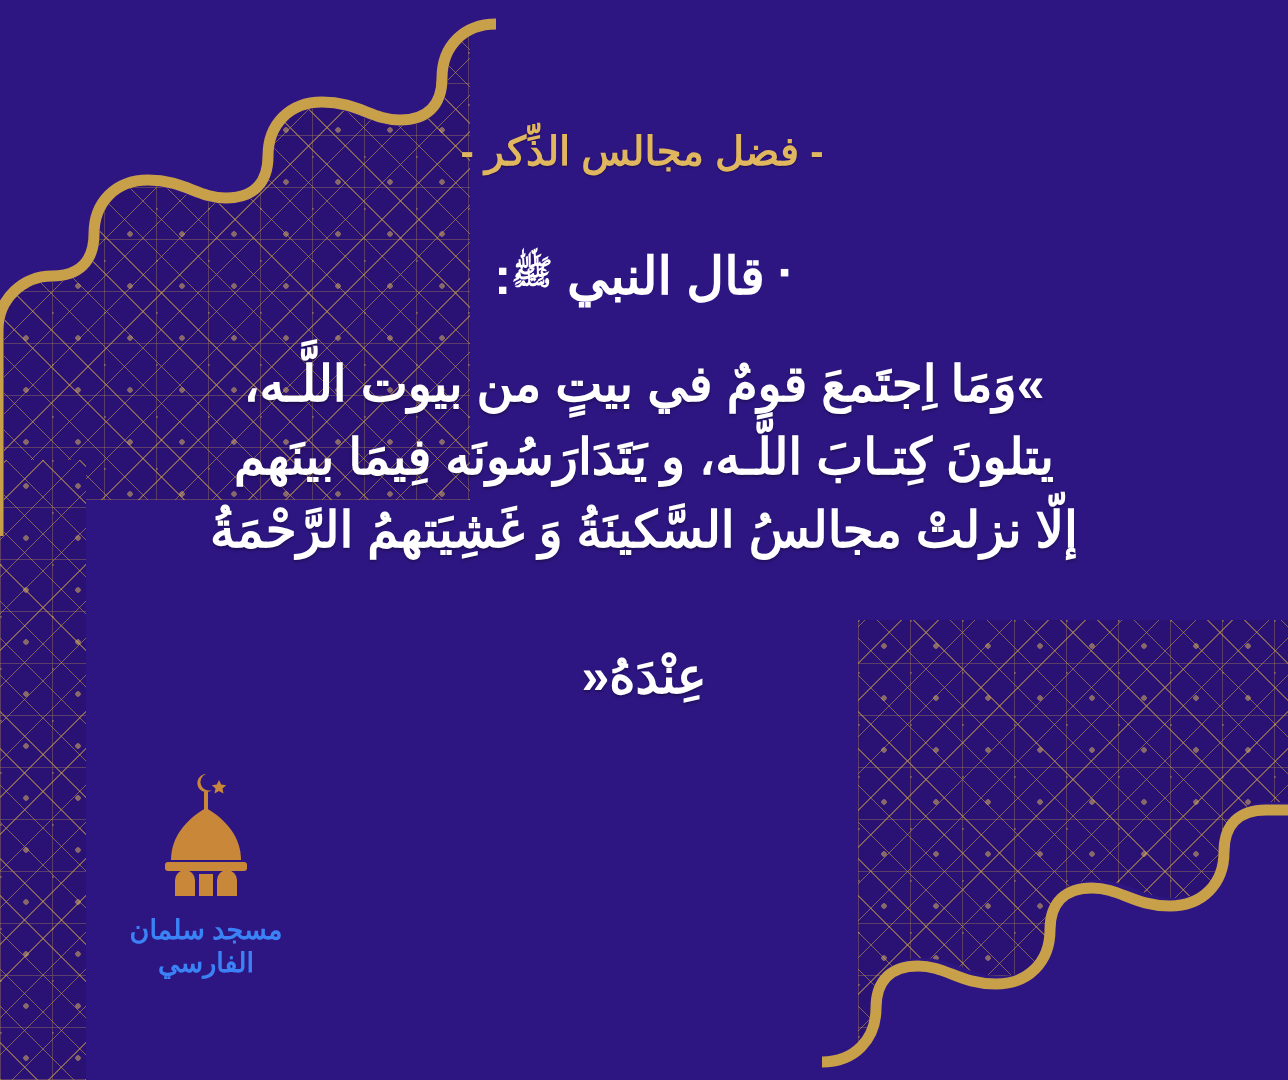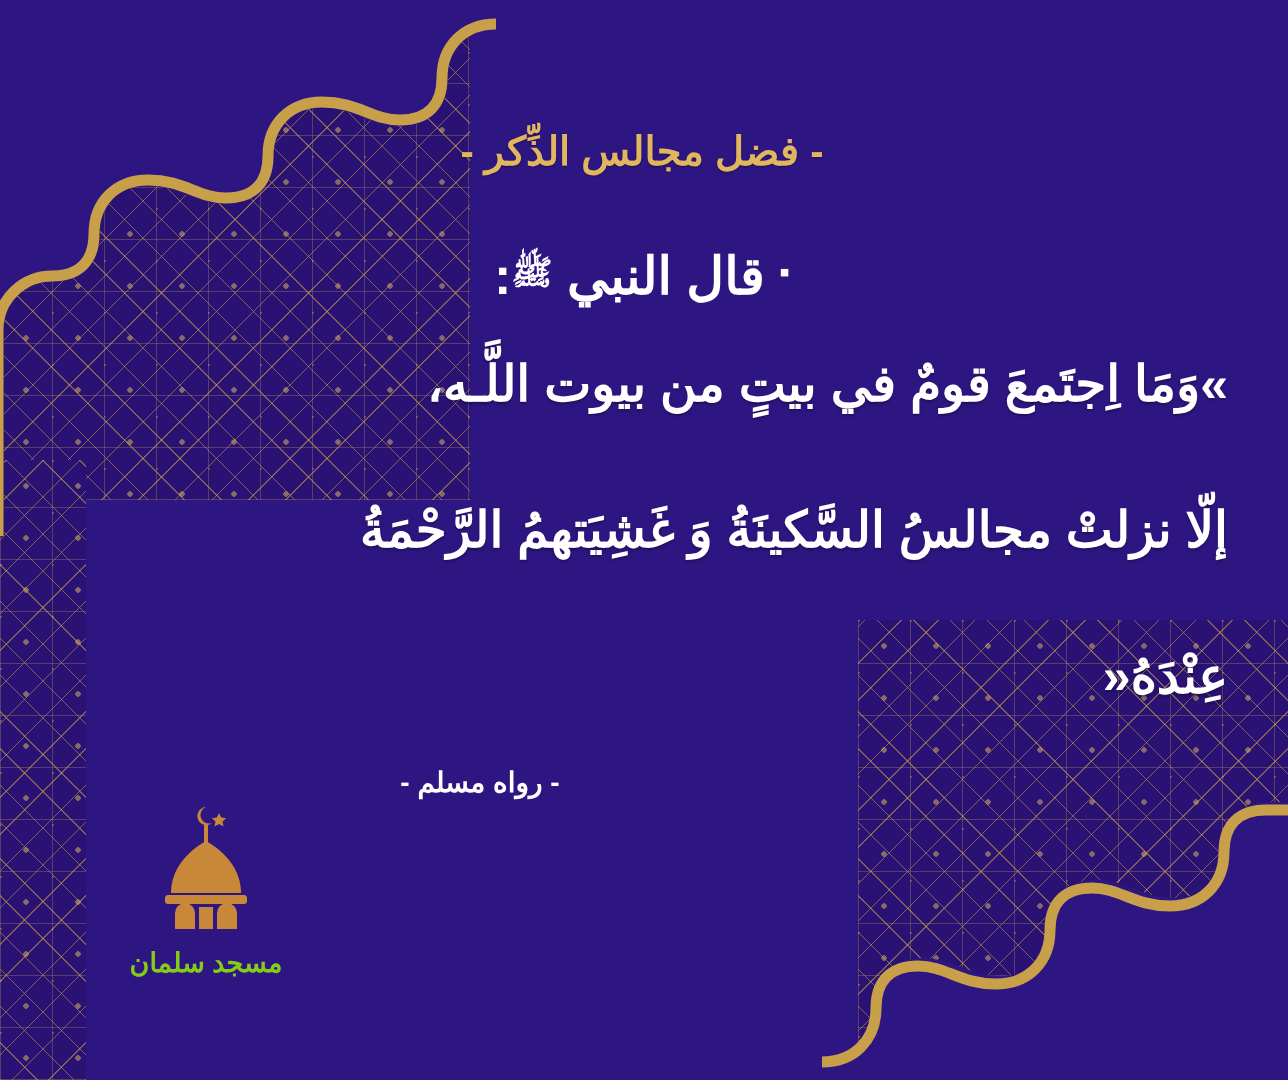--- a/index.html
+++ b/index.html
@@ -112,21 +112,21 @@
     color: #ffffff;
     font-size: 30px;
     vertical-align: 12px;
   }
 
   #hadith {
     position: absolute;
     top: 344px;
     left: 60px;
     width: 1168px;
-    text-align: right;
+    text-align: center;
     color: #ffffff;
     font-size: 50px;
     font-weight: bold;
     line-height: 1.46;
     direction: rtl;
     text-shadow: 0 2px 3px rgba(0,0,0,0.30);
   }
 
   #source {
     position: absolute;
@@ -145,21 +145,21 @@
     position: absolute;
     left: 96px;
     bottom: 95px;
     width: 220px;
     text-align: center;
     z-index: 6;
   }
   #logo svg { display: block; margin: 0 auto; }
   #logo-text {
     margin-top: 6px;
-    color: #84cc16;
+    color: #3b82f6;
     font-size: 27px;
     font-weight: bold;
     line-height: 1.22;
     direction: rtl;
   }
 </style>
 </head>
 <body>
 
 <div id="poster">
@@ -204,43 +204,43 @@
     <div id="heading">- فضل مجالس الذِّكر -</div>
 
     <div id="speaker-line">
       <span class="bullet">▪</span>
       <span>قال النبي</span>
       <span class="salla">ﷺ</span><span>:</span>
     </div>
 
     <div id="hadith">
       <span>»</span><span>وَمَا اِجتَمعَ قومٌ في بيتٍ من بيوت اللَّـه،</span><br>
-      <br>
+      <span>يتلونَ كِتـابَ اللَّـه، و يَتَدَارَسُونَه فِيمَا بينَهم</span><br>
       <span>إلّا نزلتْ مجالسُ السَّكينَةُ وَ غَشِيَتهمُ الرَّحْمَةُ</span><br>
       <br>
       <span>عِنْدَهُ</span><span>«</span>
     </div>
 
-    <div id="source">- رواه مسلم -</div>
 
     <div id="logo">
       <svg width="150" height="140" viewBox="0 0 150 140" aria-hidden="true">
 
         <path d="M75,6 a9,9 0 1,0 6,16 a7.5,7.5 0 1,1 -6,-16 Z" fill="#c9873a"></path>
         <path d="M88,12 l2.2,4.6 l5,0.6 l-3.7,3.4 l1,4.9 l-4.5,-2.5 l-4.5,2.5 l1,-4.9 l-3.7,-3.4 l5,-0.6 Z" fill="#c9873a"></path>
 
         <rect x="73" y="24" width="4" height="18" fill="#c9873a"></rect>
 
         <path d="M75,40 C96,52 110,70 110,92 L40,92 C40,70 54,52 75,40 Z" fill="#c9873a"></path>
 
         <rect x="34" y="94" width="82" height="9" rx="3" fill="#c9873a"></rect>
 
         <path d="M44,128 L44,112 a10,10 0 0,1 20,0 L64,128 Z" fill="#c9873a"></path>
         <path d="M86,128 L86,112 a10,10 0 0,1 20,0 L106,128 Z" fill="#c9873a"></path>
         <rect x="68" y="106" width="14" height="22" fill="#c9873a"></rect>
       </svg>
       <div id="logo-text">
         <div>مسجد سلمان</div>
+        <div>الفارسي</div>
       </div>
     </div>
 
   </div>
 </div>
 
 </body></html>

